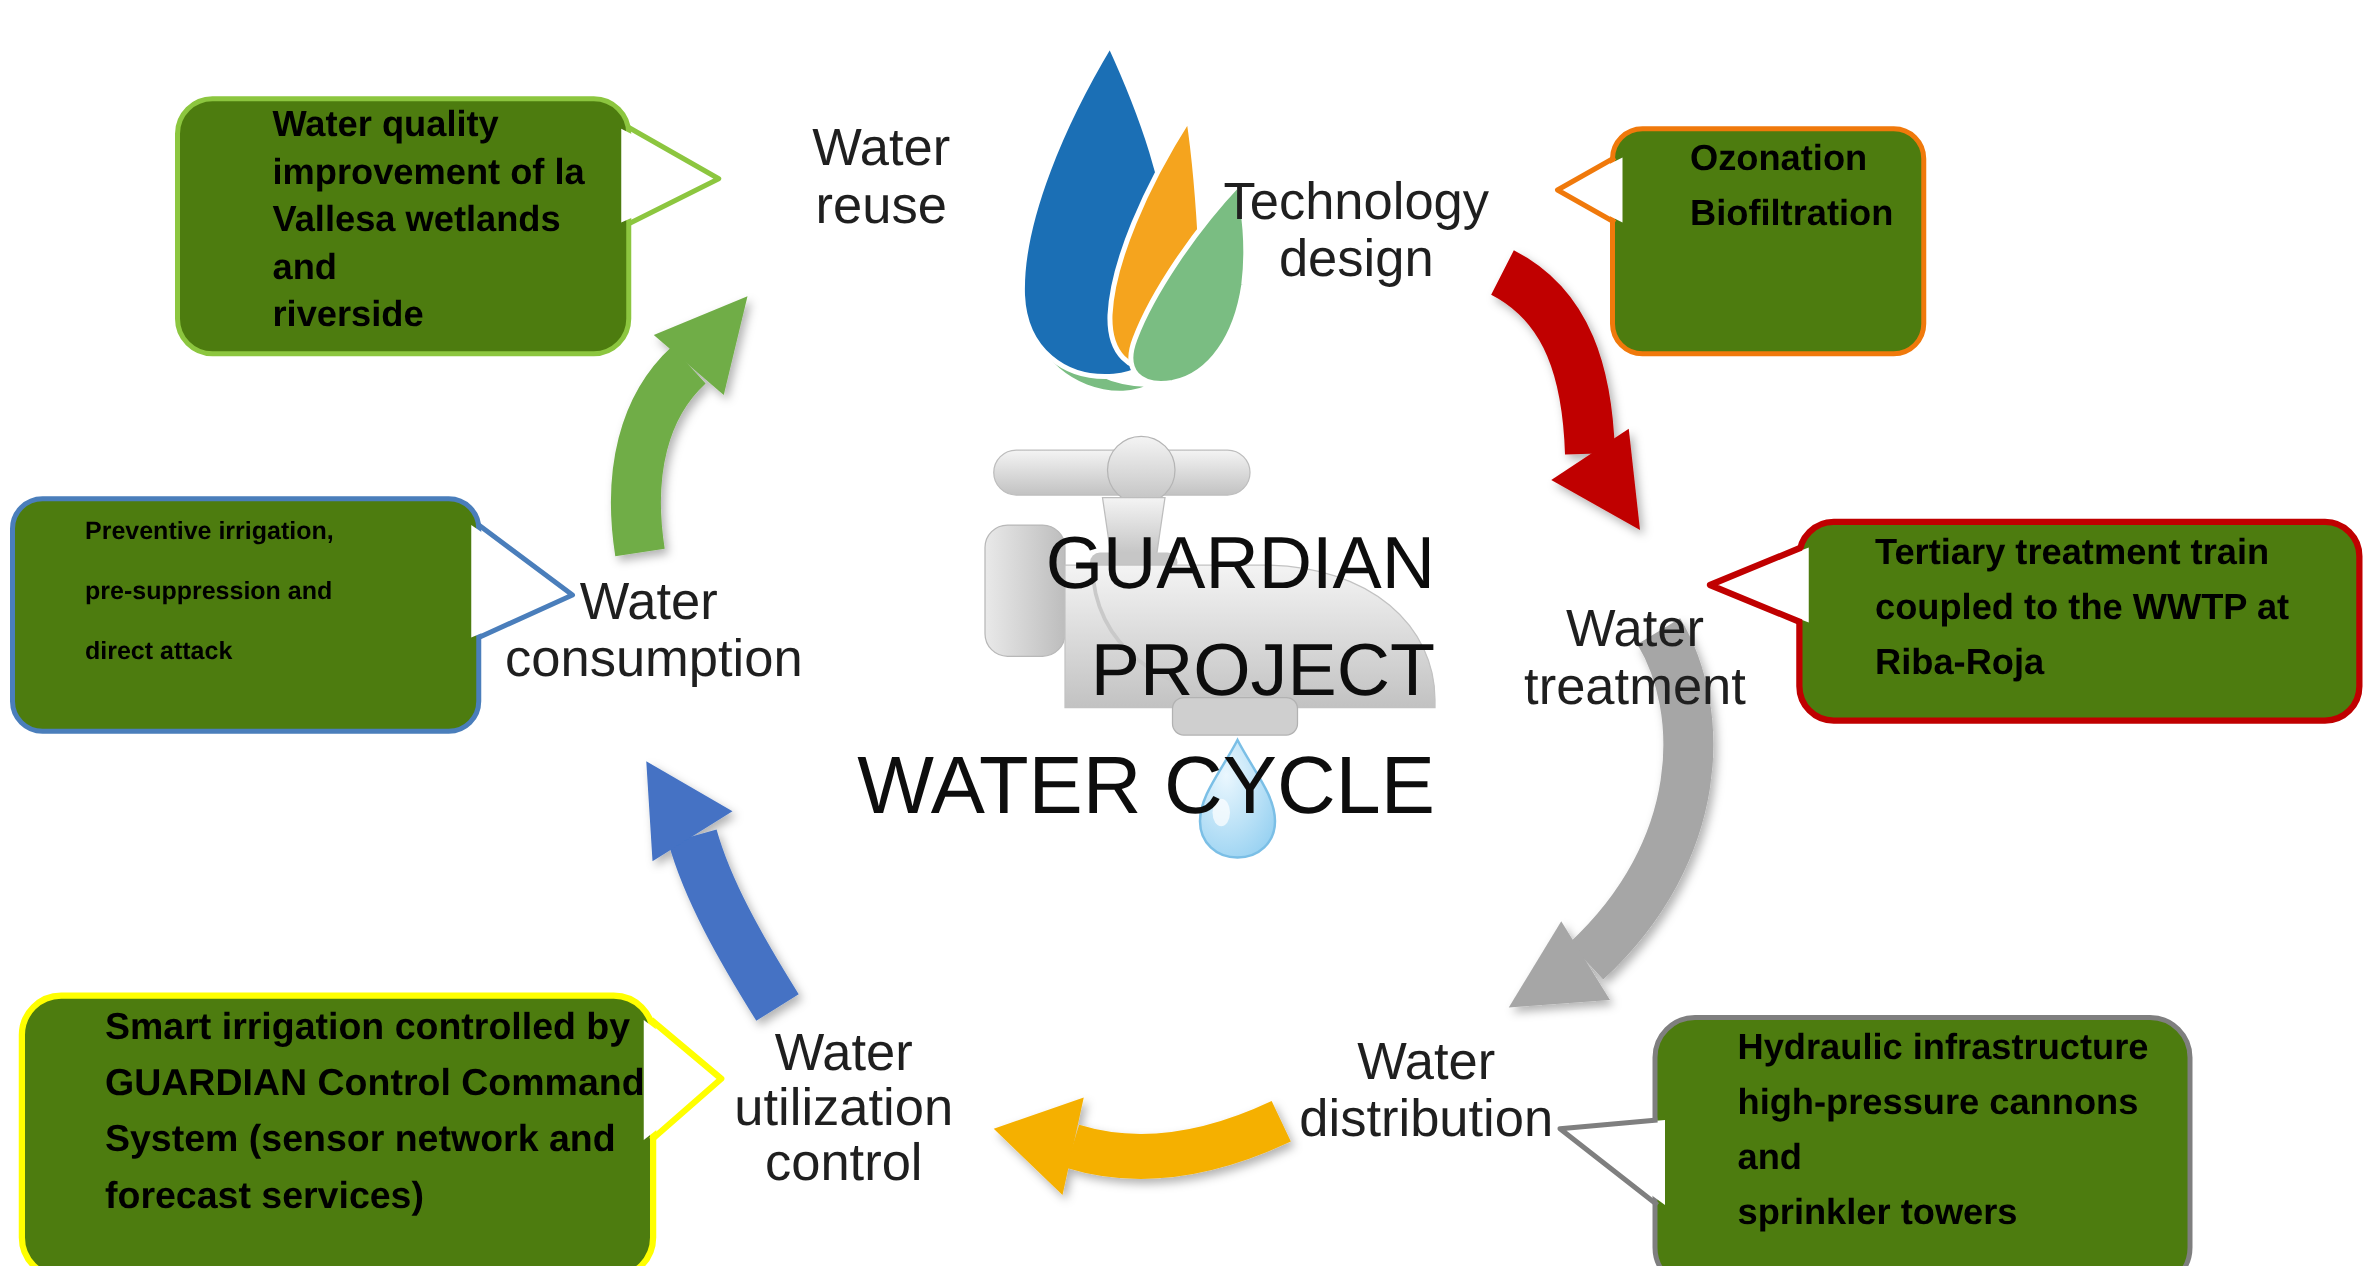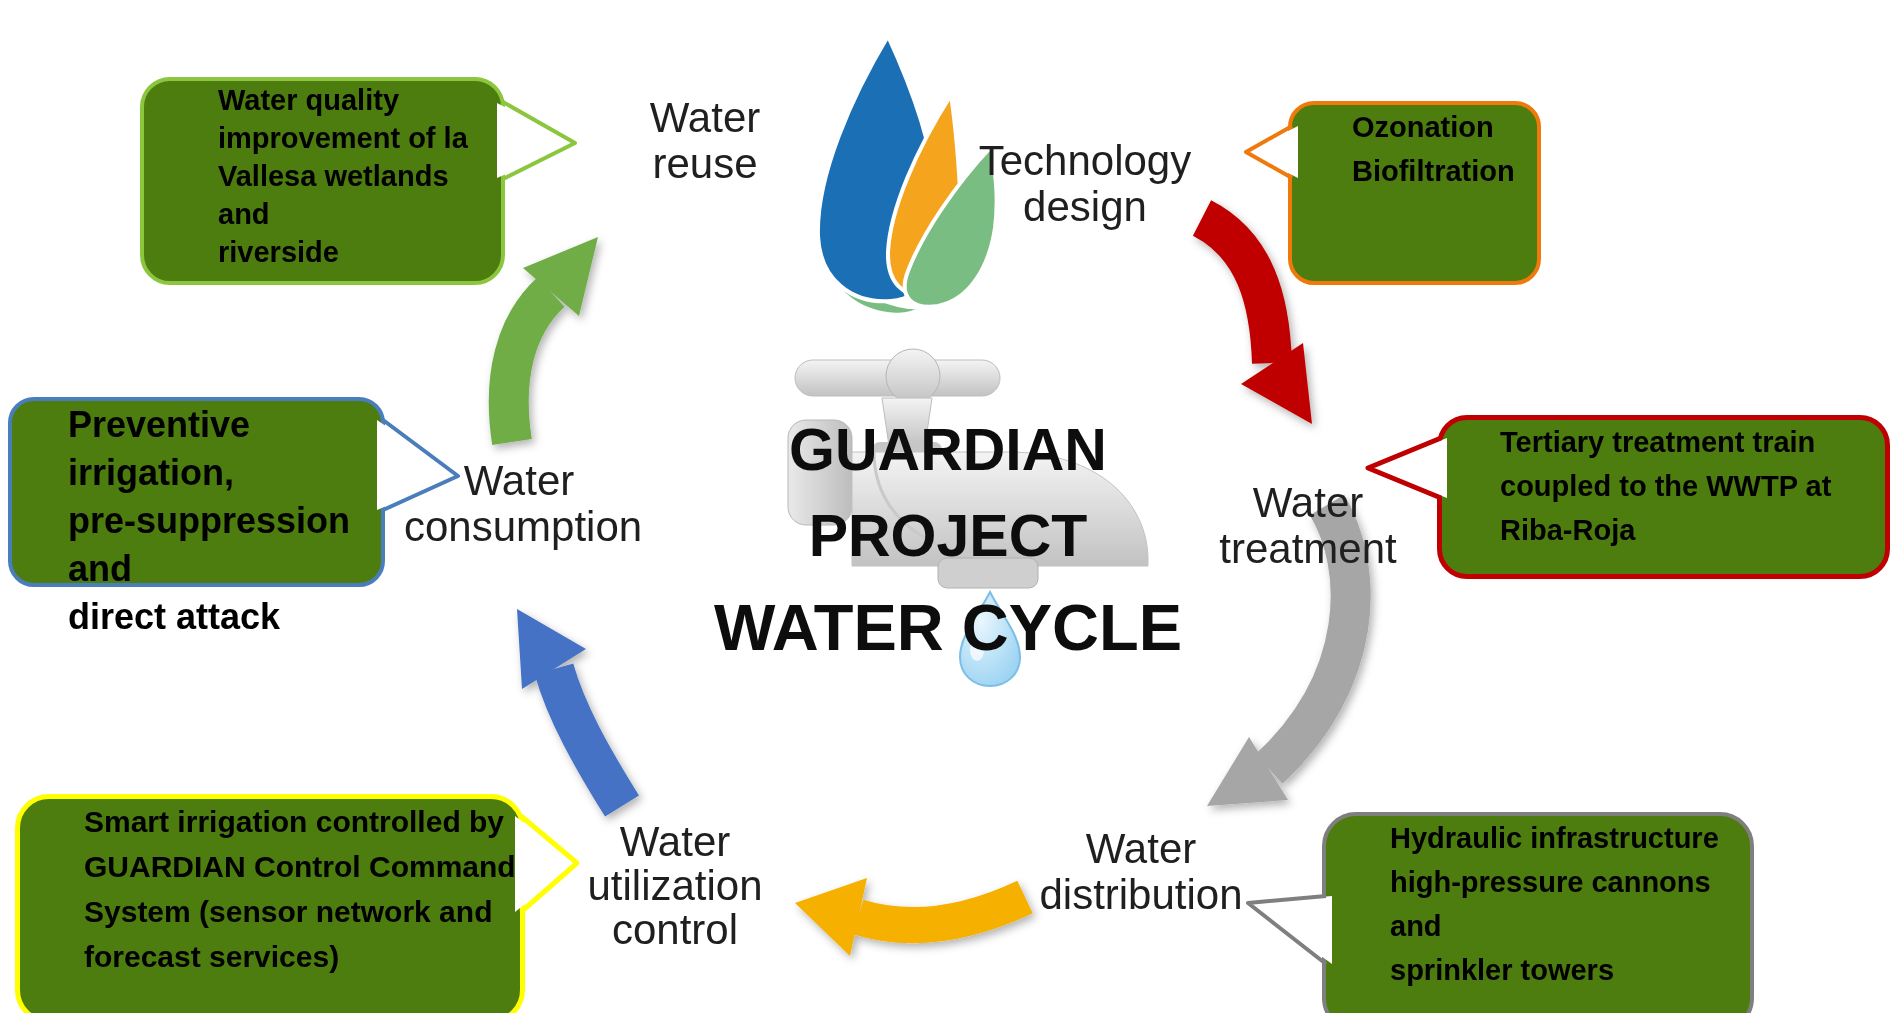--- a/index.html
+++ b/index.html
@@ -22,32 +22,32 @@
   .c-red   {left:1437px;top:415px;width:453px;height:164px;border-color:#C00000;border-width:5px;border-radius:30px;}
   .c-red .callout-text{font-size:29px;line-height:44px;padding-left:30px;}
 
   .c-gray  {left:1322px;top:812px;width:432px;height:220px;border-color:#7F7F7F;border-width:4px;border-radius:34px;}
   .c-gray .callout-text{font-size:29px;line-height:44px;padding-left:36px;}
 
   .c-yellow{left:15px;top:778px;width:510px;height:230px;border-color:#FFFF00;border-width:5px;border-radius:34px;margin-top:16px;}
   .c-yellow .callout-text{font-size:30px;line-height:45px;padding-left:36px;}
 
   .c-blue  {left:8px;top:397px;width:377px;height:190px;border-color:#4A7EBB;border-width:4px;border-radius:26px;}
-  .c-blue .callout-text{font-size:36px;line-height:48px;padding-left:28px;}
+  .c-blue .callout-text{font-size:20px;line-height:48px;padding-left:28px;}
 
   .stage-label{position:absolute;text-align:center;font-size:42px;line-height:46px;
                color:#1f1f1f;white-space:pre-line;z-index:3;}
   #lbl-reuse       {left:600px;top:95px;width:210px;}
   #lbl-technology  {left:975px;top:138px;width:220px;}
   #lbl-treatment   {left:1198px;top:480px;width:220px;}
   #lbl-distribution{left:1026px;top:826px;width:230px;}
   #lbl-utilization {left:565px;top:820px;width:220px;line-height:44px;}
   #lbl-consumption {left:404px;top:458px;width:230px;}
 
-  .title-line{position:absolute;left:688px;width:520px;text-align:center;font-weight:700;
+  .title-line{position:absolute;left:628px;width:520px;text-align:right;font-weight:400;
               color:#0d0d0d;z-index:3;line-height:1.05;}
   #title1{top:420px;font-size:59px;}
   #title2{top:506px;font-size:59px;}
   #subtitle{top:594px;font-size:65px;}
 </style>
 </head>
 <body>
 
 <svg id="art-layer" class="layer" width="1898" height="1013" viewBox="0 0 1898 1013">
   <defs>

